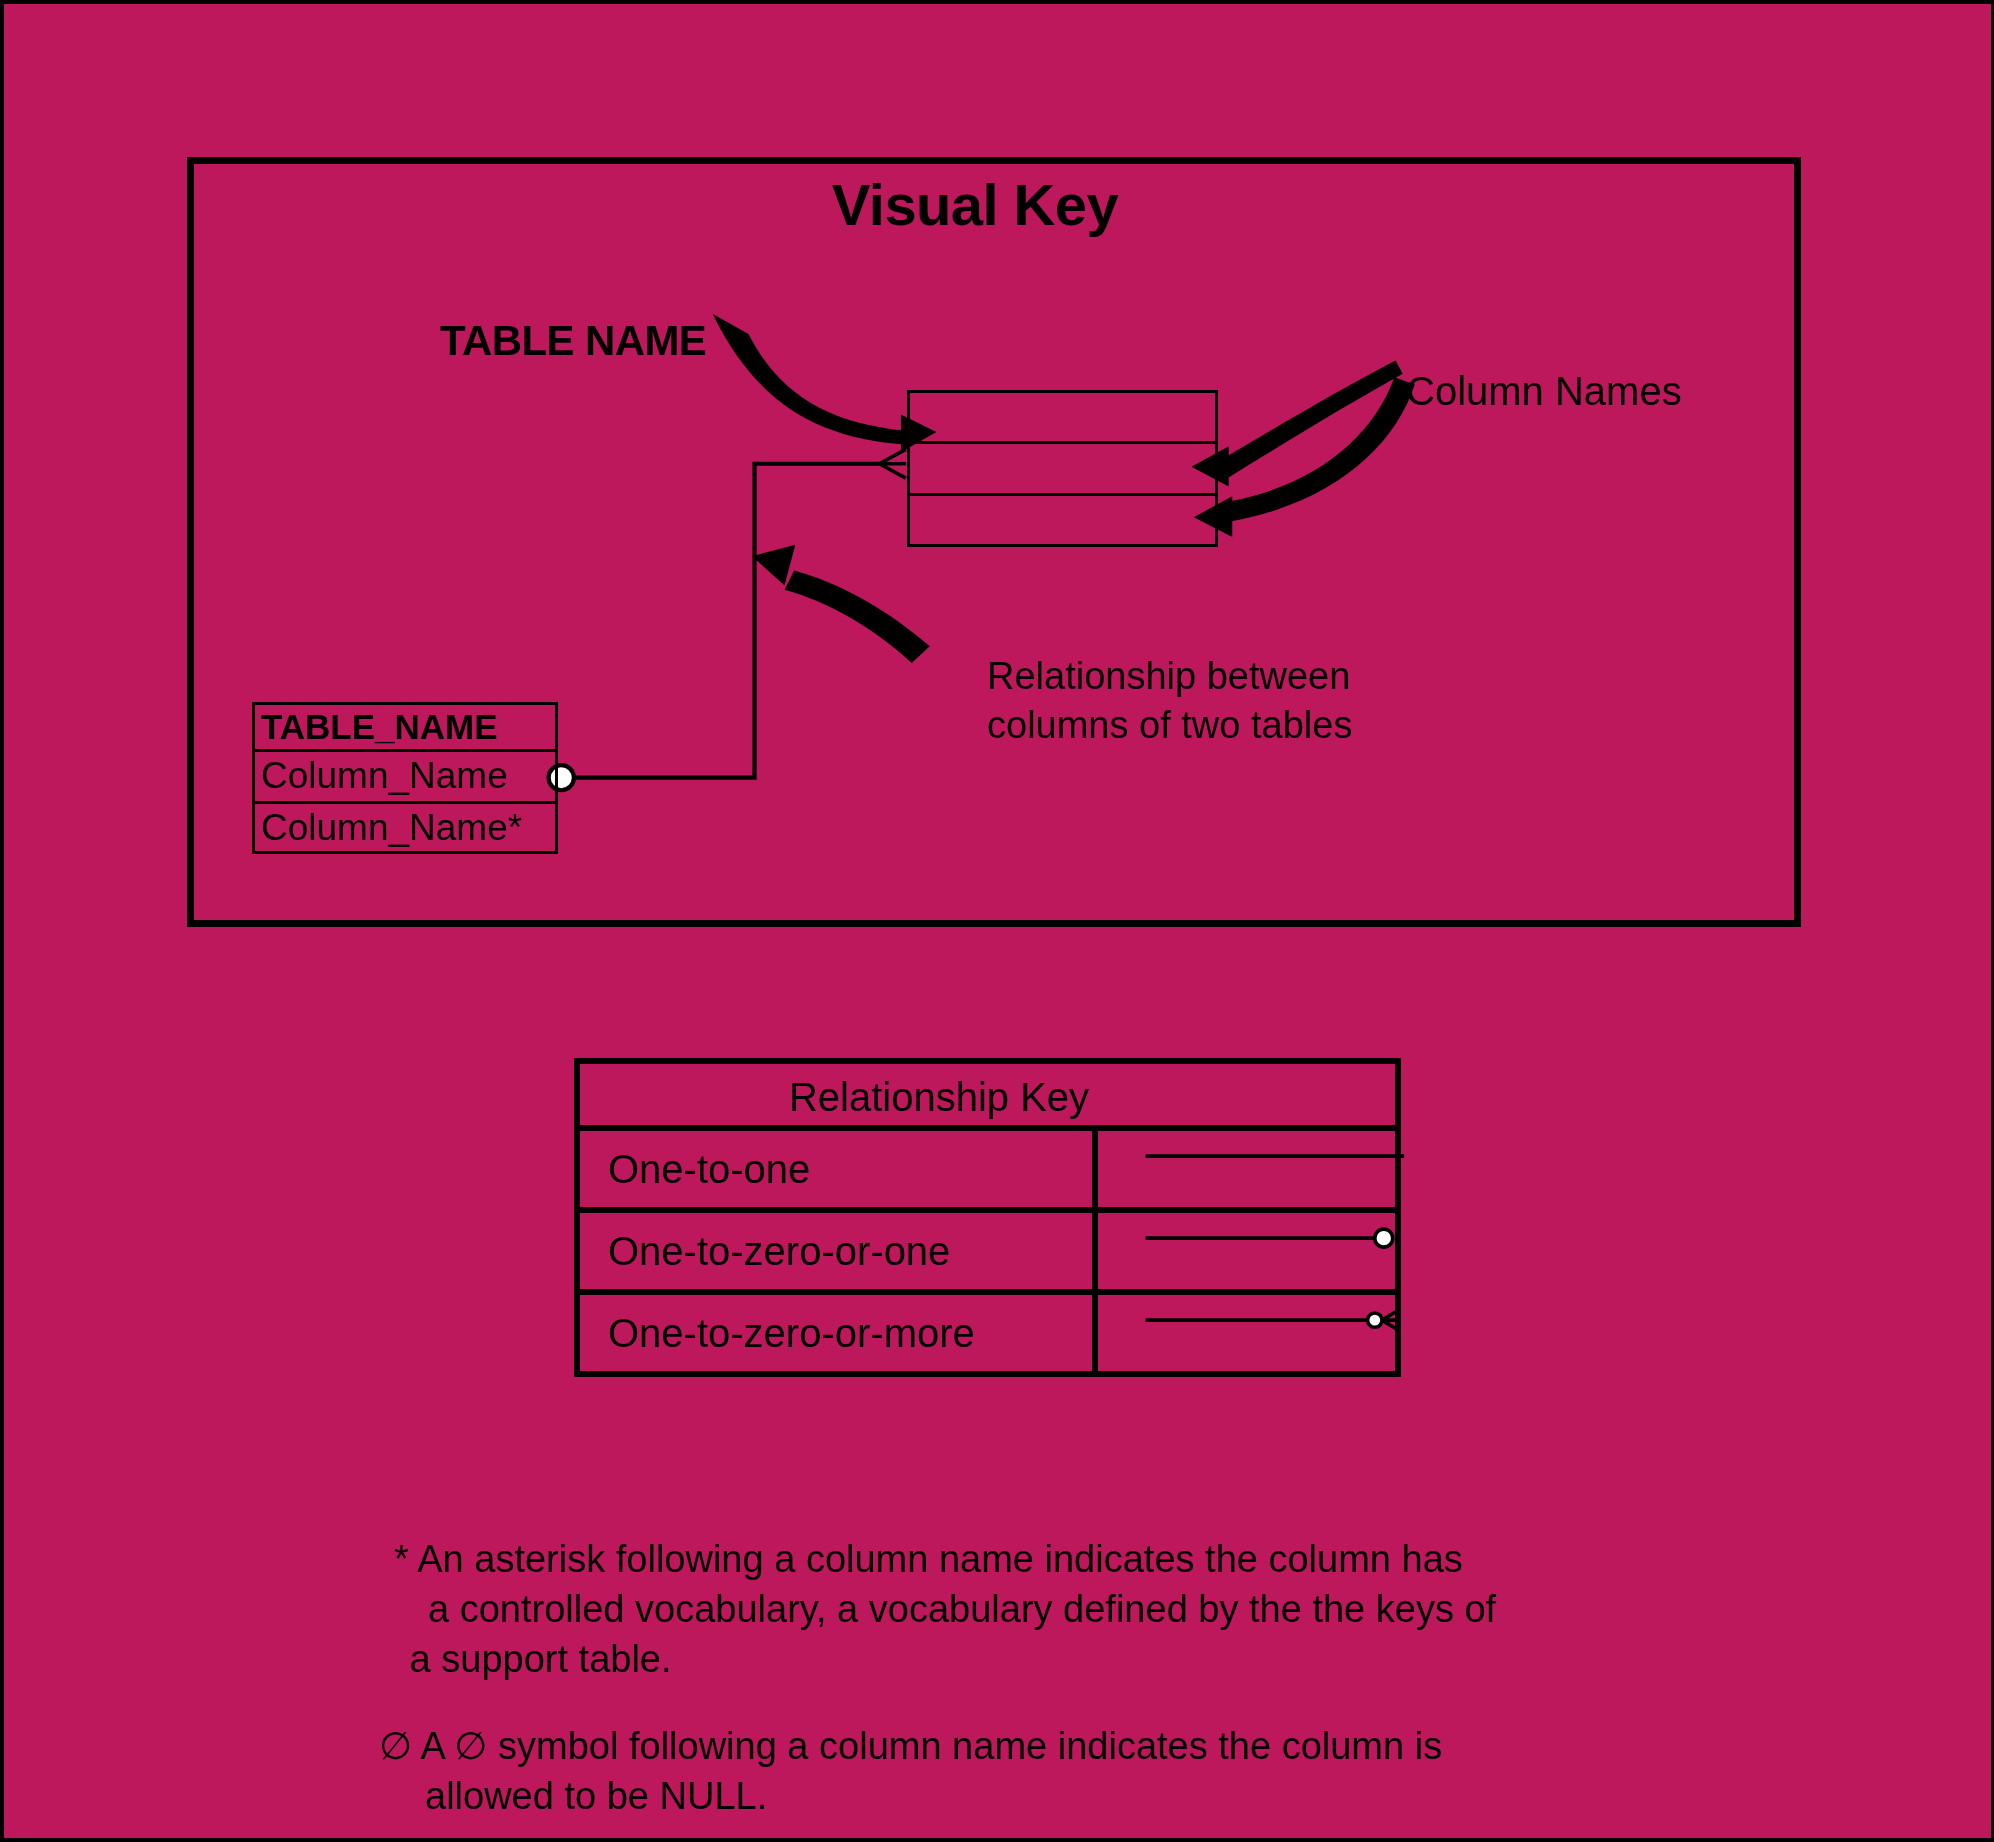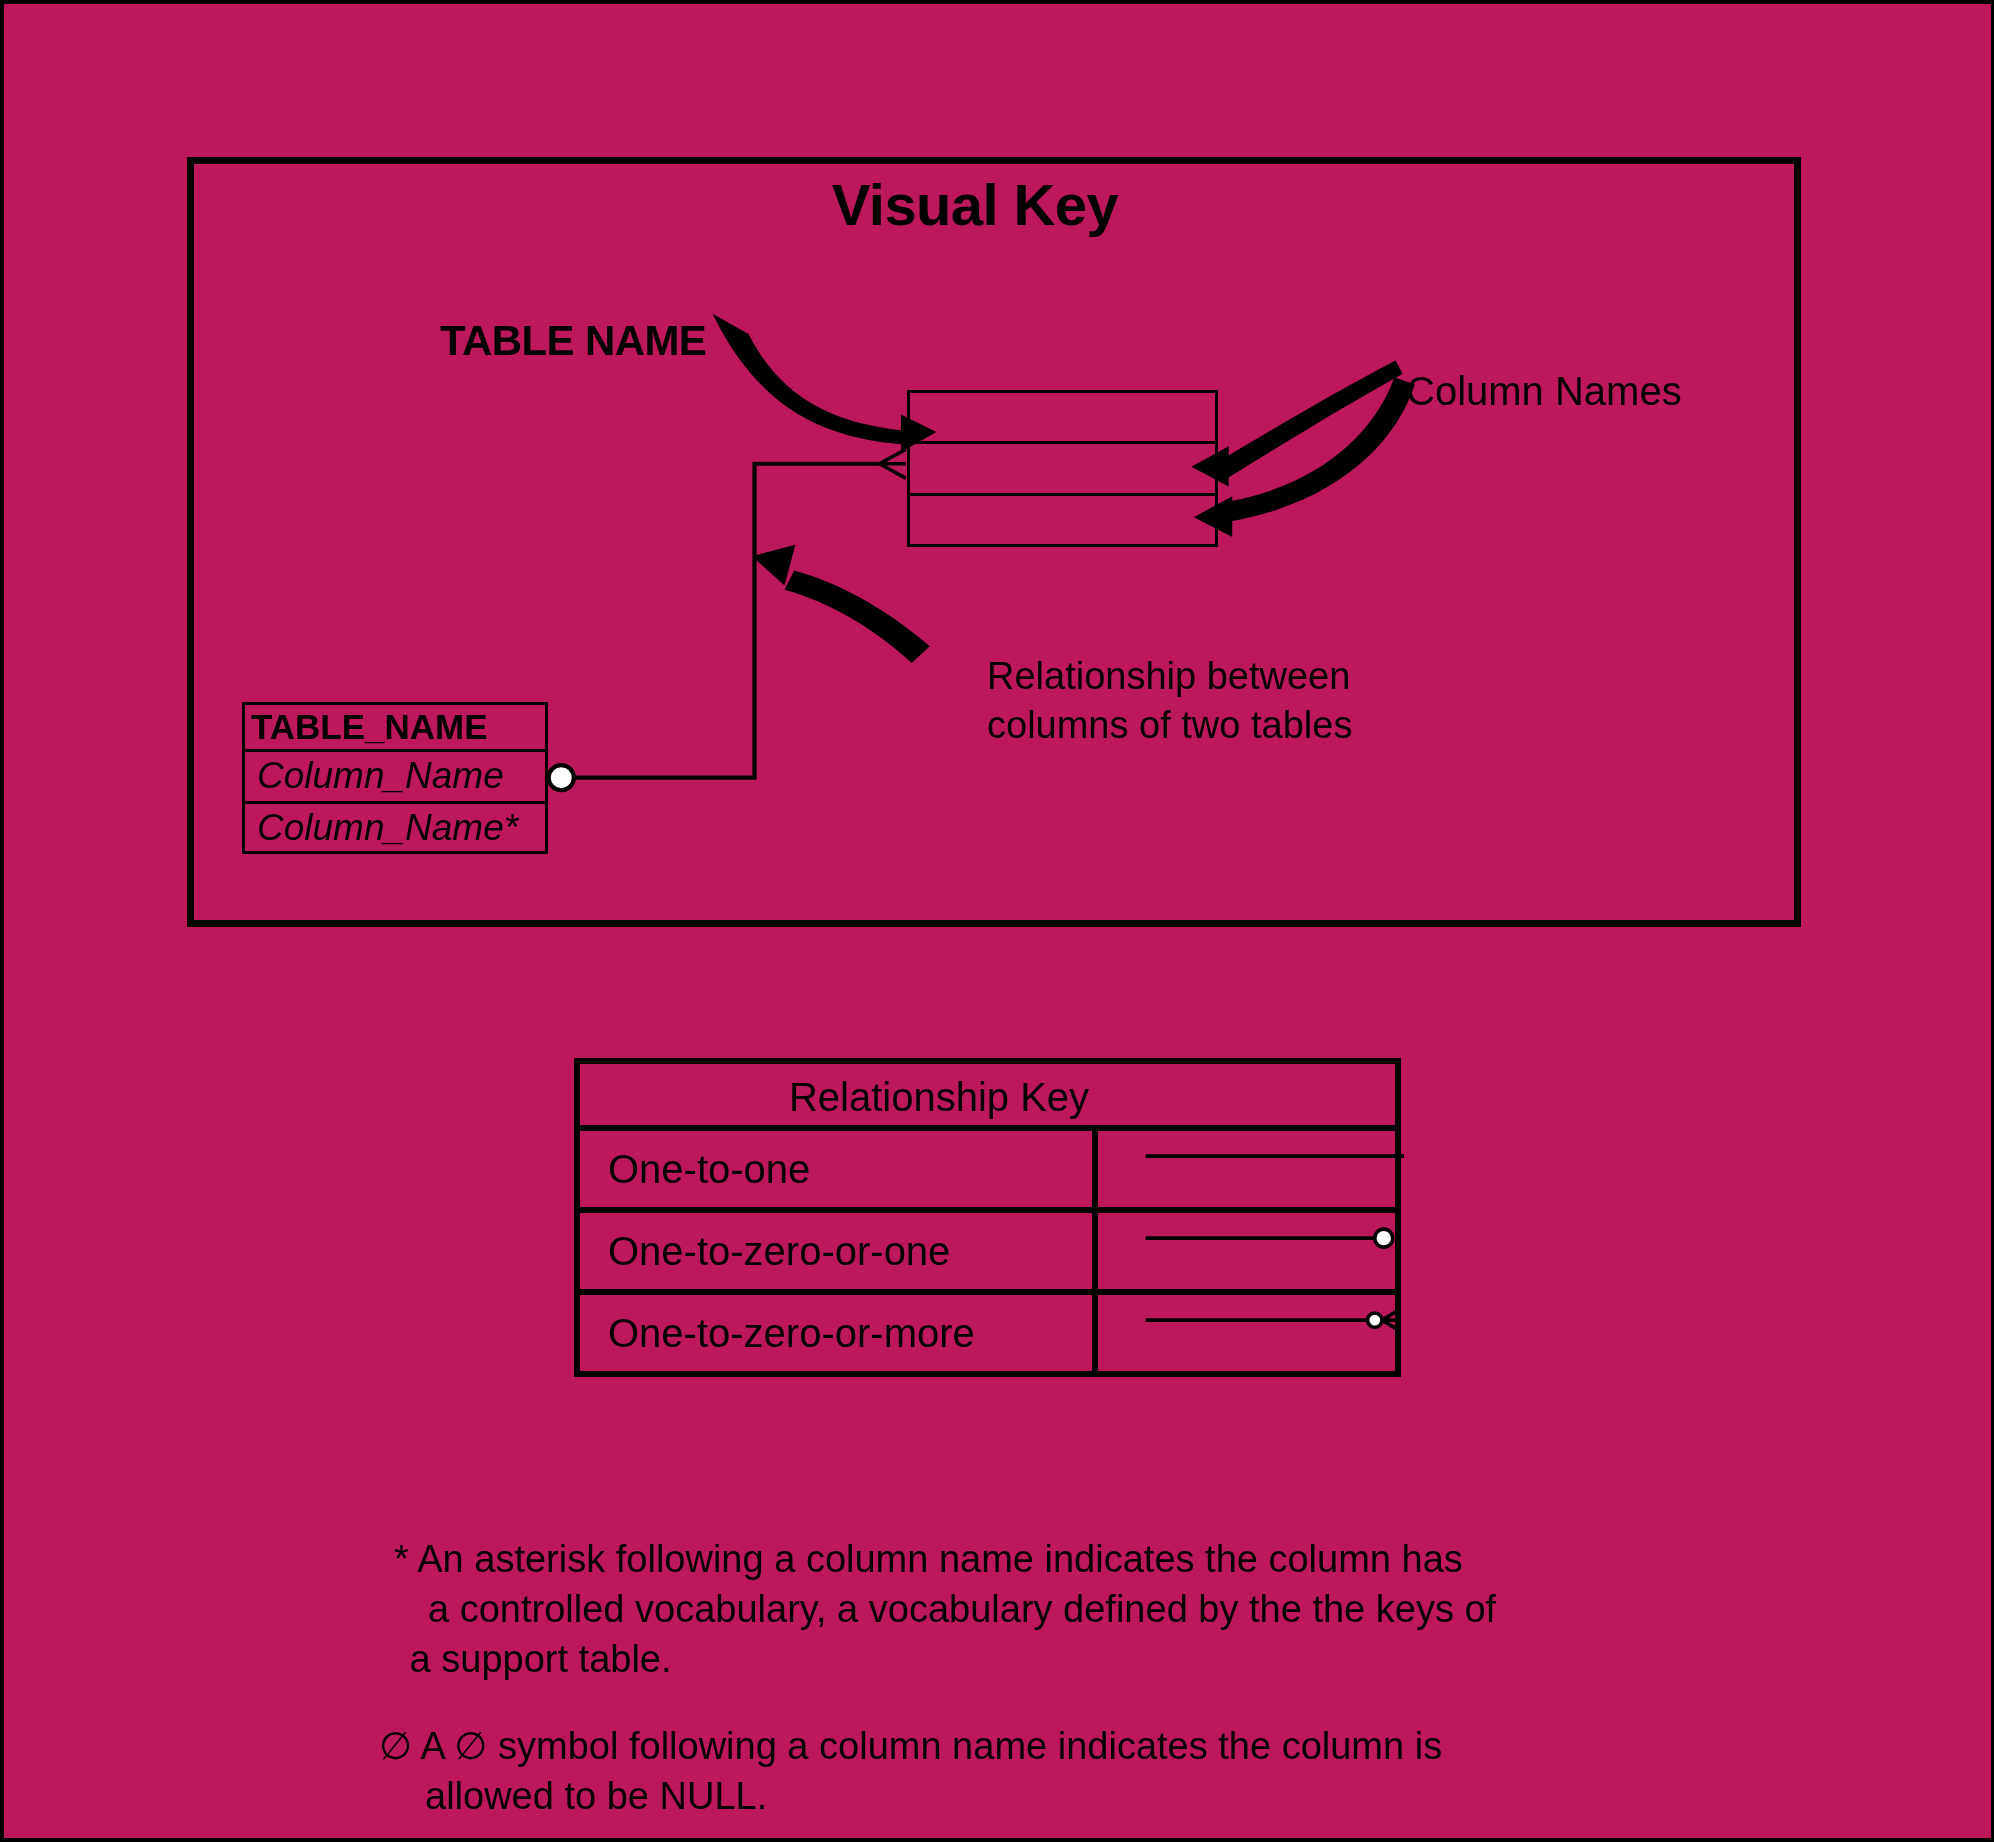--- a/index.html
+++ b/index.html
@@ -36,32 +36,32 @@
     position:absolute;left:903px;top:386px;
     width:305px;height:151px;
     border:3px solid #000;
     display:flex;flex-direction:column;
   }
   .bt-row{flex:1 1 0;}
   .bt-row + .bt-row{border-top:3.6px solid #000;}
 
   
   .ex-table{
-    position:absolute;left:238px;top:698px;
+    position:absolute;left:248px;top:698px;
     width:300px;
     border:3.6px solid #000;
     font-size:37px;
   }
   .ex-header{
     height:44px;line-height:43px;
     border-bottom:3.6px solid #000;
     font-size:35px;font-weight:bold;
     padding-left:6px;white-space:nowrap;
   }
-  .ex-row{height:49px;line-height:47px;padding-left:12px;white-space:nowrap;font-style:italic;}
+  .ex-row{height:49px;line-height:47px;padding-left:6px;white-space:nowrap;}
   .ex-row2{border-top:3px solid #000;height:47px;}
 
   
   .rk{
     position:absolute;left:570px;top:1054px;
     width:815px;
     border:6px solid #000;
   }
   .rk-header{
     height:67px;line-height:67px;text-align:center;

